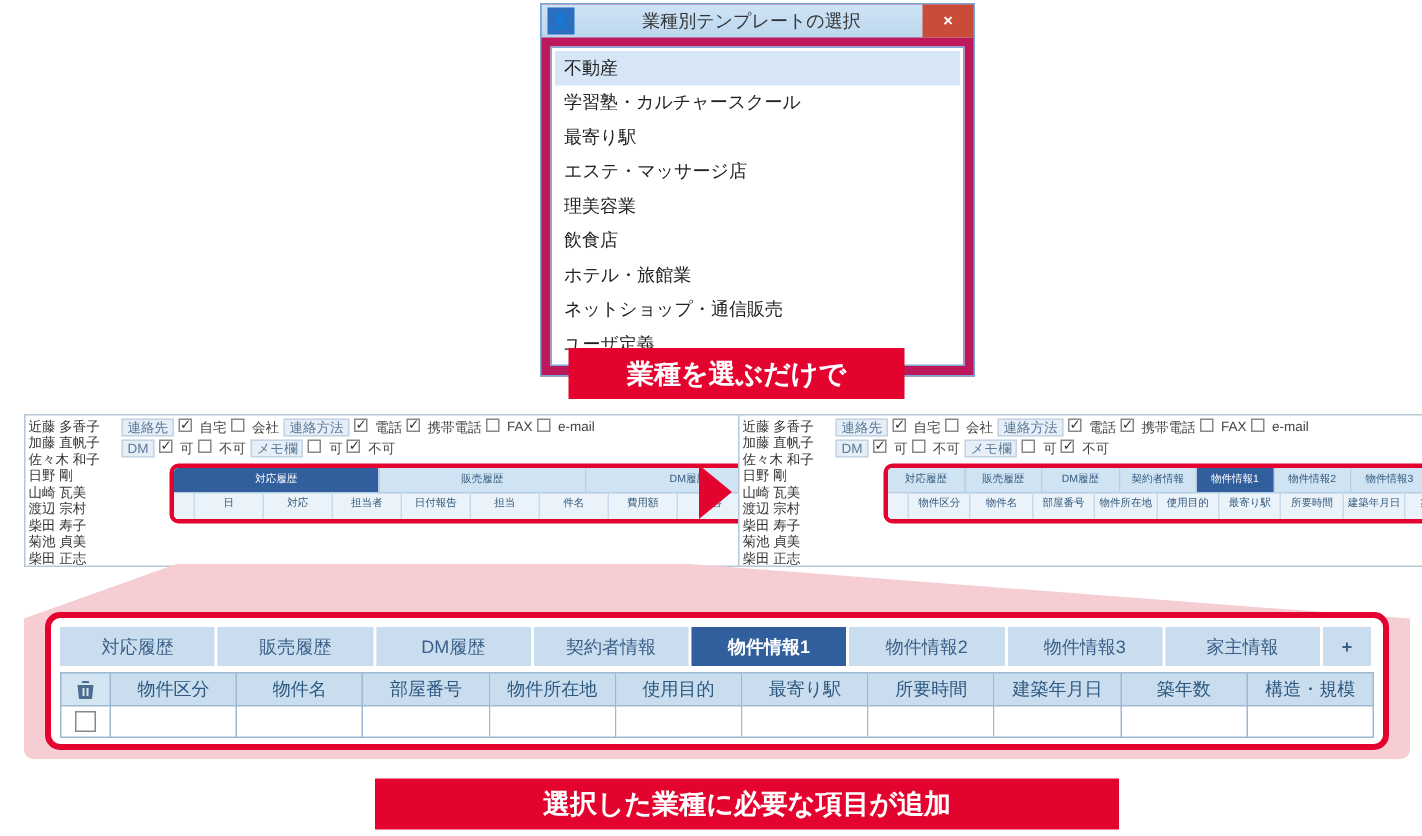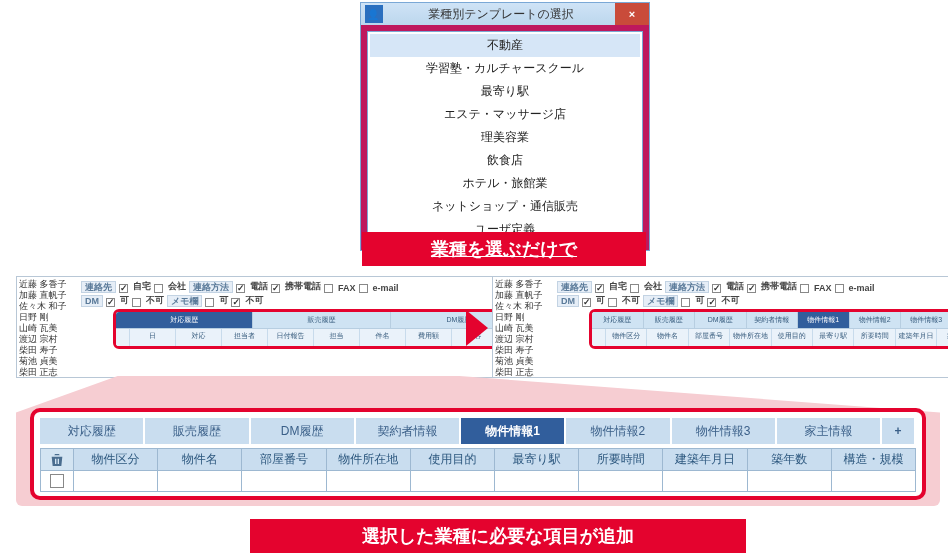--- a/index.html
+++ b/index.html
@@ -4,41 +4,41 @@
 <style>
   * { box-sizing: border-box; margin: 0; padding: 0; }
   body { font-family: "MS PGothic","Meiryo",sans-serif; background:#fff; width:948px; height:557px; position:relative; overflow:hidden; font-size:11px; }
 
   
   .dialog { position:absolute; left:360px; top:2px; width:290px; background:#be185d; border:1px solid #7aa8d6; }
   .dialog-header { height:22px; background:linear-gradient(#cfe3f6,#bcd7ed); display:flex; align-items:center; }
   .dialog-header .hicon { width:18px; height:18px; background:#2a6fbf; margin:0 4px; display:flex; align-items:center; justify-content:center; color:#fff; font-size:10px; }
   .dialog-header .htitle { flex:1; text-align:center; color:#333; font-size:12px; }
   .dialog-header .hclose { width:34px; height:22px; background:#c94b3a; color:#fff; display:flex; align-items:center; justify-content:center; font-weight:bold; cursor:pointer; }
-  .dialog-body { padding:6px;text-align:center; }
+  .dialog-body { padding:6px; }
   .dialog-list { border:1px solid #7aa8d6; padding:2px; background:#fff; }
   .dialog-list .itm { padding:3px 6px; font-size:12px; color:#222; cursor:pointer; }
   .dialog-list .itm.sel { background:#d6e6f7; }
 
   
   .ribbon { position:absolute; background:#e4032e; color:#fff; font-weight:bold; font-size:18px; display:flex; align-items:center; justify-content:center; padding:6px 28px; }
-  .ribbon1 { left:362px; top:232px; width:284px; height:34px;text-decoration:underline; }
+  .ribbon1 { left:379px; top:232px; width:224px; height:34px; }
   .ribbon2 { left:250px; bottom:4px; width:496px; height:34px; }
 
   
   .panel-wrap { position:absolute; top:276px; width:536px; height:102px; }
   .panel-wrap.left { left:16px; }
   .panel-wrap.right { left:492px; }
 
   
   .mini { position:absolute; inset:0; background:#fff; border:1px solid #b8c7d6; overflow:hidden; }
   .mini-names { position:absolute; left:2px; top:2px; width:62px; font-size:9px; color:#333; line-height:11px; }
   .mini-names div { white-space:nowrap; overflow:hidden; }
   .mini-right { position:absolute; left:64px; right:2px; top:2px; height:28px; font-size:9px; color:#444; }
-  .mini-right .row { display:flex; gap:3px; align-items:flex-end; height:14px;font-weight:bold; }
+  .mini-right .row { display:flex; gap:3px; align-items:flex-start; height:14px; }
   .mini-right .lbl { background:#e6eef7; border:1px solid #c3d3e3; padding:0 3px; color:#5a7a99; height:12px; line-height:10px; }
   .chk { display:inline-block; width:9px; height:9px; border:1px solid #888; margin-right:2px; vertical-align:middle; }
   .chk.on::after { content:"✓"; font-size:9px; line-height:7px; display:block; color:#333; }
 
   
   .red-round { position:absolute; left:96px; top:32px; right:4px; height:40px; border:3px solid #e4032e; border-radius:6px; overflow:hidden; background:#fff; }
   .red-round .tabs { display:flex; height:16px; background:#d6e6f7; }
   .red-round .tabs .t { flex:1; font-size:7px; text-align:center; line-height:16px; border-right:1px solid #b7cee1; color:#355a7c; background:#cfe3f3; overflow:hidden; white-space:nowrap; }
   .red-round .tabs .t.act { background:#315e9c; color:#fff; }
   .red-round .tabs .t.plus { flex:0 0 16px; background:#bcd4e8; font-weight:bold; }

